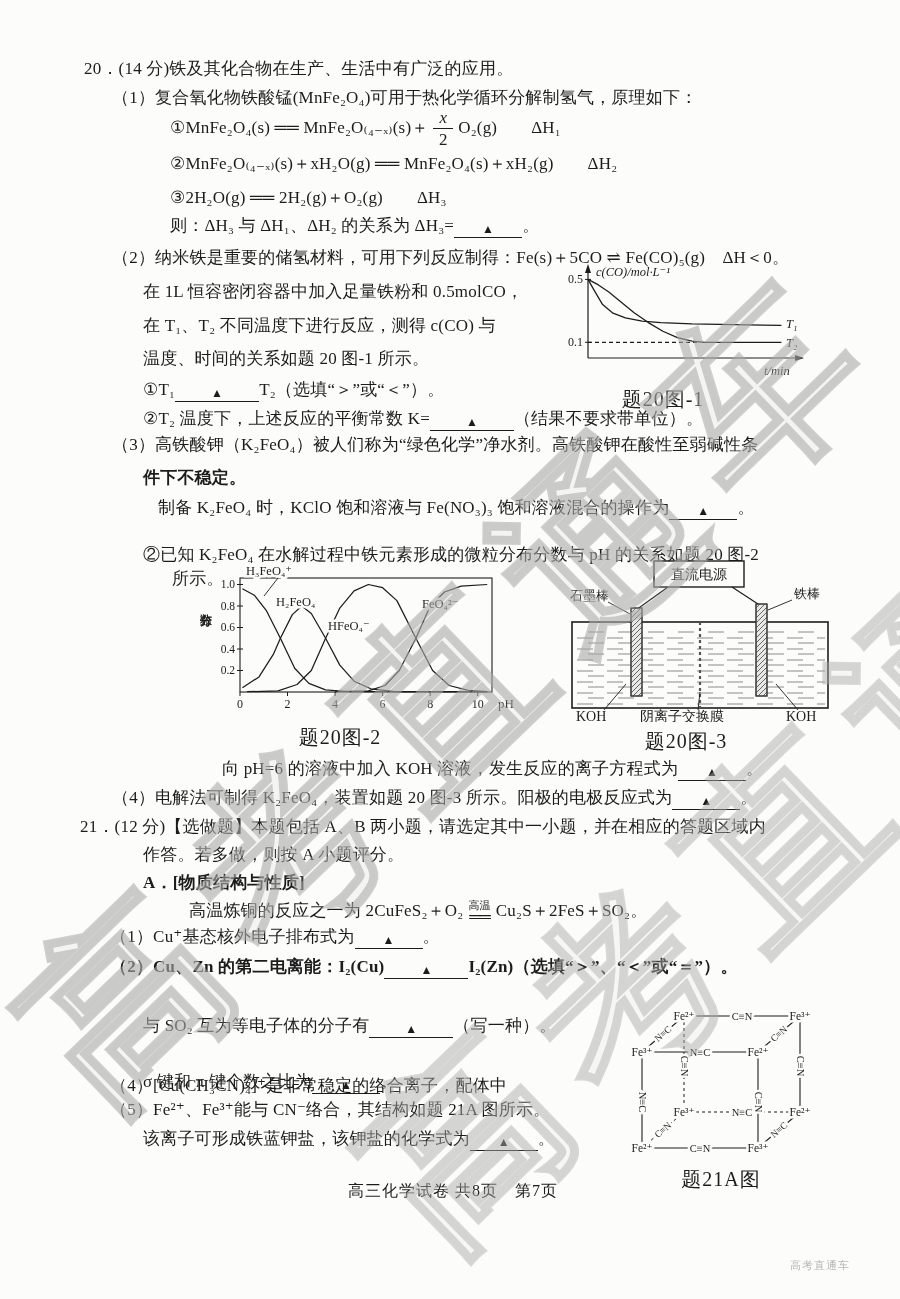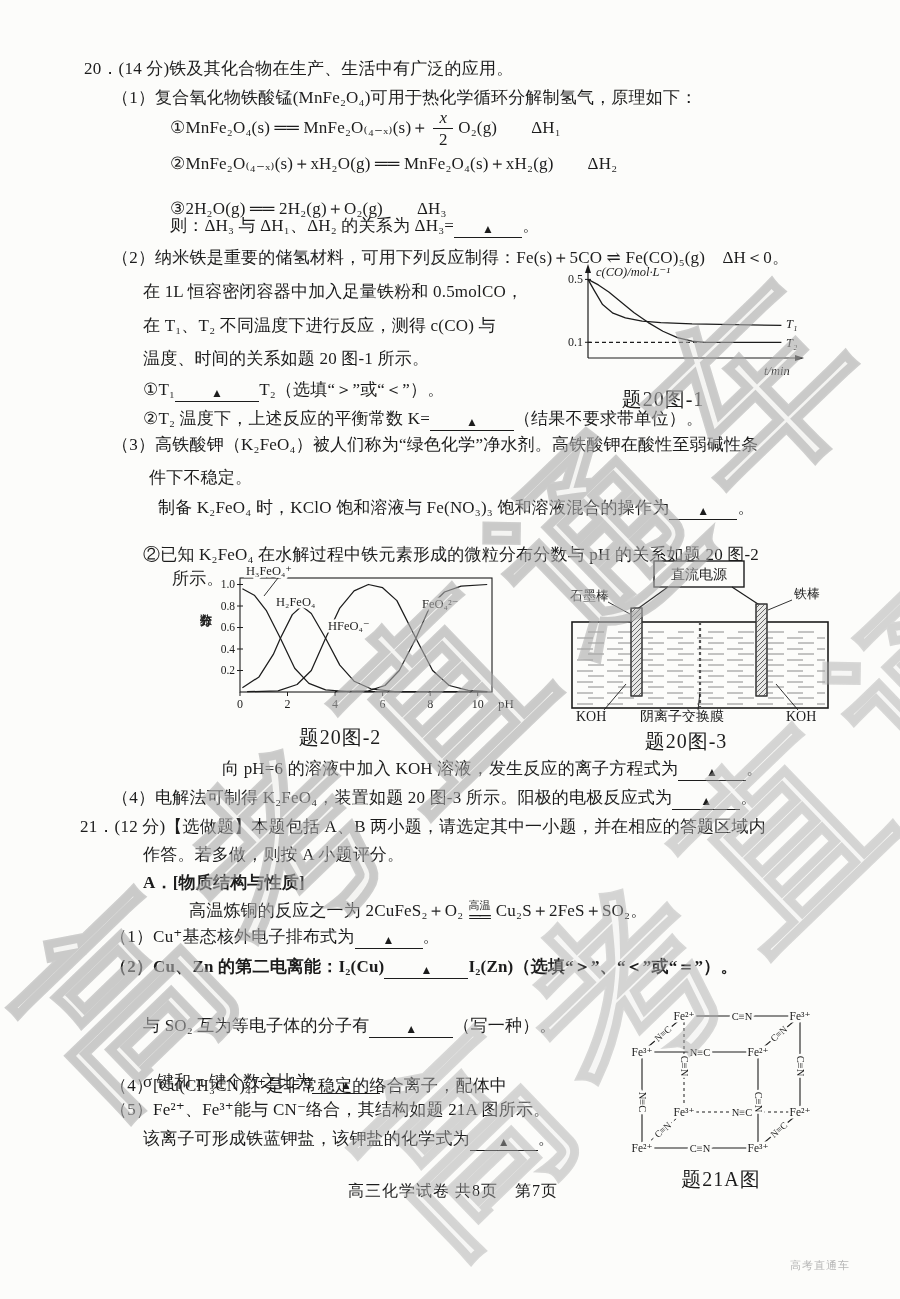--- a/index.html
+++ b/index.html
@@ -59,21 +59,21 @@
       <span class="num">x</span>
       <span class="den">2</span>
     </span>
     <span>O₂(g)</span>
     <span class="dh">ΔH₁</span>
   </div>
 
   <div class="ln" style="top:152px;left:170px;">
     <span>②MnFe₂O₍₄₋ₓ₎(s)＋xH₂O(g) ══ MnFe₂O₄(s)＋xH₂(g)</span><span class="dh">ΔH₂</span>
   </div>
-  <div class="ln" style="top:186px;left:170px;margin-top:11px;">
+  <div class="ln" style="top:186px;left:170px;">
     <span>③2H₂O(g) ══ 2H₂(g)＋O₂(g)</span><span class="dh">ΔH₃</span>
   </div>
   <div class="ln" style="top:214px;left:170px;">
     <span>则：ΔH₃ 与 ΔH₁、ΔH₂ 的关系为 ΔH₃=</span><span class="bl"><span>▲</span></span><span>。</span>
   </div>
 
   <div class="ln" style="top:246px;left:112px;">（2）纳米铁是重要的储氢材料，可用下列反应制得：Fe(s)＋5CO ⇌ Fe(CO)₅(g)　ΔH＜0。</div>
   <div class="ln" style="top:280px;left:143px;">在 1L 恒容密闭容器中加入足量铁粉和 0.5molCO，</div>
   <div class="ln" style="top:314px;left:143px;">在 T₁、T₂ 不同温度下进行反应，测得 c(CO) 与</div>
   <div class="ln" style="top:347px;left:143px;">温度、时间的关系如题 20 图-1 所示。</div>
@@ -101,21 +101,21 @@
           <polyline points="30.0,17.4 40.4,22.9 50.8,30.0 63.3,40.2 75.8,50.4 90.3,60.6 104.9,69.3 119.4,75.6 134.0,79.2 146.5,80.3 223.4,80.3" fill="none" stroke="#1c1c1c" stroke-width="1.25" stroke-linejoin="round"></polyline>
           <polyline points="30.0,80.3 142.3,80.3" fill="none" stroke="#1c1c1c" stroke-width="1.25" stroke-linejoin="round" stroke-dasharray="4,3"></polyline>
         </g>
       <text x="228" y="66" font-size="12.5" font-style="italic" class="halo">T₁</text>
       <text x="228" y="85" font-size="12.5" font-style="italic" class="halo">T₂</text>
     </svg>
     <div class="figcap" style="width:210px;">题20图-1</div>
   </div>
 
   <div class="ln" style="top:433px;left:112px;">（3）高铁酸钾（K₂FeO₄）被人们称为“绿色化学”净水剂。高铁酸钾在酸性至弱碱性条</div>
-  <div class="ln" style="top:466px;left:149px;">件下不稳定。</div>
+  <div class="ln" style="top:466px;left:143px;font-weight:bold;">件下不稳定。</div>
   <div class="ln" style="top:496px;left:158px;font-family:Liberation Serif, serif;">
     <span>制备 K₂FeO₄ 时，KClO 饱和溶液与 Fe(NO₃)₃ 饱和溶液混合的操作为</span><span class="bl"><span>▲</span></span><span>。</span>
   </div>
   <div class="ln" style="top:543px;left:143px;">②已知 K₂FeO₄ 在水解过程中铁元素形成的微粒分布分数与 pH 的关系如题 20 图-2</div>
   <div class="ln" style="top:567px;left:172px;">所示。</div>
 
   <div class="fig" style="left:190px;top:566px;width:330px;">
     <svg width="330" height="152" viewBox="0 0 330 152">
       <rect x="50" y="12" width="252" height="114" fill="none" stroke="#1c1c1c" stroke-width="1.1"></rect>
       <text x="16" y="38" font-size="12.5" style="writing-mode:tb;">分布分数</text>

